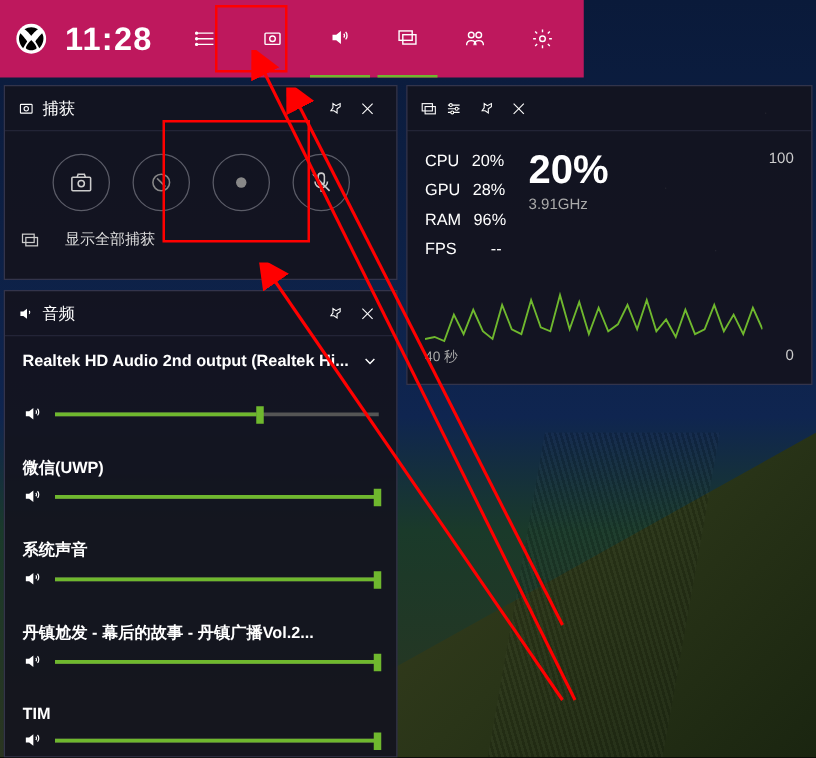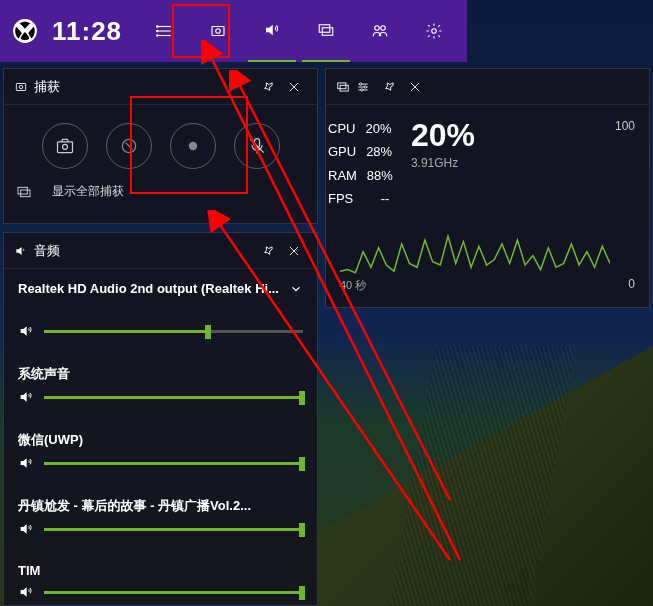--- a/index.html
+++ b/index.html
@@ -1,21 +1,21 @@
 <!DOCTYPE html>
 <html><head>
 <meta charset="utf-8">
 <style>
 *{margin:0;padding:0;box-sizing:border-box;font-family:"Segoe UI","Microsoft YaHei",sans-serif}
 body{width:653px;height:606px;background:#000;position:relative;overflow:hidden;color:#fff}
 .wallpaper{position:absolute;inset:0;background:linear-gradient(180deg,#0a1a3a 0%,#0d2045 30%,#0f2550 55%,#1a3a2a 70%,#2a3520 100%);z-index:0}
 .hill{position:absolute;bottom:0;right:0;left:280px;height:260px;background:linear-gradient(135deg,#3a4020 0%,#2a3518 50%,#1a2510 100%);clip-path:polygon(0 100%,100% 100%,100% 0,0 80%)}
 .stairs{position:absolute;bottom:0;right:100px;width:140px;height:260px;background:repeating-linear-gradient(65deg,rgba(0,0,0,.3) 0 2px,rgba(255,255,255,.05) 2px 4px);opacity:.4;transform:skewX(-10deg)}
 .star{position:absolute;width:1px;height:1px;background:#fff;border-radius:50%}
-.topbar{position:absolute;top:0;left:0;height:62px;width:467px;background:#4c1d95;display:flex;align-items:center;z-index:10}
+.topbar{position:absolute;top:0;left:0;height:62px;width:467px;background:#be185d;display:flex;align-items:center;z-index:10}
 .xbox-logo{margin-left:12px}
 .clock{font-size:26px;font-weight:600;margin-left:14px;letter-spacing:1px}
 .tb-icons{display:flex;margin-left:18px;gap:6px;height:100%;align-items:center}
 .tb-btn{width:48px;height:62px;display:flex;align-items:center;justify-content:center;cursor:pointer}
 .tb-btn.active{border-bottom:2px solid #6fb82e}
 .redbox{border:2px solid red;position:absolute;z-index:100;pointer-events:none}
 .arrow{position:absolute;z-index:101;pointer-events:none}
 .widget{position:absolute;background:rgba(20,20,30,.92);border:1px solid rgba(100,100,140,.4);z-index:5}
 .w-header{height:36px;display:flex;align-items:center;padding:12px 10px;border-bottom:1px solid rgba(100,100,140,.2)}
 .w-title{font-size:13px;margin-left:6px;flex:1}
@@ -28,21 +28,21 @@
 .aud-body{padding:12px 14px}
 .aud-dev{display:flex;align-items:center;font-size:13px;font-weight:600;margin-bottom:27px}
 .aud-dev-txt{flex:1;white-space:nowrap;overflow:hidden;text-overflow:ellipsis}
 .chev{margin-left:8px}
 .aud-slider{display:flex;align-items:center;gap:10px;margin:6px 0 26px}
 .slider-track{flex:1;height:3px;background:#555;position:relative}
 .slider-fill{position:absolute;left:0;top:0;bottom:0;background:#6fb82e}
 .slider-thumb{position:absolute;top:-5px;width:6px;height:14px;background:#6fb82e}
 .aud-app-name{font-size:13px;font-weight:600;margin-bottom:6px;white-space:nowrap;overflow:hidden;text-overflow:ellipsis}
 .perf{top:68px;left:325px;width:325px;height:240px}
-.perf-body{padding:12px 2px}
+.perf-body{padding:12px 14px}
 .perf-top{display:flex}
 .perf-stats{font-size:13px;line-height:1.8}
 .perf-stats span.v{display:inline-block;width:32px;text-align:right;margin-left:4px}
 .perf-big{font-size:32px;font-weight:600;margin-left:18px}
 .perf-freq{font-size:12px;color:#aaa;margin-left:18px;margin-top:2px}
 .perf-100{font-size:12px;color:#ccc;position:absolute;right:14px;top:50px}
 .perf-0{font-size:12px;color:#ccc;position:absolute;right:14px;bottom:16px}
 .perf-60{font-size:11px;color:#aaa;position:absolute;left:14px;bottom:14px}
 .chart{position:absolute;left:14px;right:40px;bottom:28px;height:78px}
 svg{display:block}
@@ -205,36 +205,36 @@
             <path d="M16 8c1 1 1 3 0 4M18 6c2 2 2 6 0 8" stroke="#fff" stroke-width="1.5" fill="none"></path>
           </svg>
         </span>
       <div class="slider-track">
           <div class="slider-fill" style="width:62%"></div>
           <div class="slider-thumb" style="left:62%"></div>
         </div>
     </div>
     <div id="app-list">
         <div>
-          <div class="aud-app-name">系统声音</div>
+          <div class="aud-app-name">微信(UWP)</div>
   <div class="aud-slider">
     <span>
               <svg width="16" height="16" viewBox="0 0 24 24" fill="#fff">
                 <path d="M4 9v6h4l5 4V5L8 9H4z"></path>
                 <path d="M16 8c1 1 1 3 0 4M18 6c2 2 2 6 0 8" stroke="#fff" stroke-width="1.5" fill="none"></path>
               </svg>
             </span>
     <div class="slider-track">
               <div class="slider-fill" style="width:100%"></div>
               <div class="slider-thumb" style="left:calc(100% - 4px)"></div>
             </div>
   </div>
         </div>
         <div>
-          <div class="aud-app-name">微信(UWP)</div>
+          <div class="aud-app-name">系统声音</div>
   <div class="aud-slider">
     <span>
               <svg width="16" height="16" viewBox="0 0 24 24" fill="#fff">
                 <path d="M4 9v6h4l5 4V5L8 9H4z"></path>
                 <path d="M16 8c1 1 1 3 0 4M18 6c2 2 2 6 0 8" stroke="#fff" stroke-width="1.5" fill="none"></path>
               </svg>
             </span>
     <div class="slider-track">
               <div class="slider-fill" style="width:100%"></div>
               <div class="slider-thumb" style="left:calc(100% - 4px)"></div>
@@ -303,21 +303,21 @@
           <line x1="5" y1="5" x2="19" y2="19"></line>
           <line x1="19" y1="5" x2="5" y2="19"></line>
         </svg>
     </div>
   </div>
   <div class="perf-body">
     <div class="perf-top">
       <div class="perf-stats">
         <div><span>CPU</span><span class="v">20%</span></div>
         <div><span>GPU</span><span class="v">28%</span></div>
-        <div><span>RAM</span><span class="v">88%</span></div>
+        <div><span>RAM</span><span class="v">96%</span></div>
         <div><span>FPS</span><span class="v">--</span></div>
       </div>
       <div>
         <div class="perf-big">20%</div>
         <div class="perf-freq">3.91GHz</div>
       </div>
     </div>
     <div class="perf-100">100</div>
     <div class="perf-0">0</div>
     <div class="perf-60">40 秒</div>

